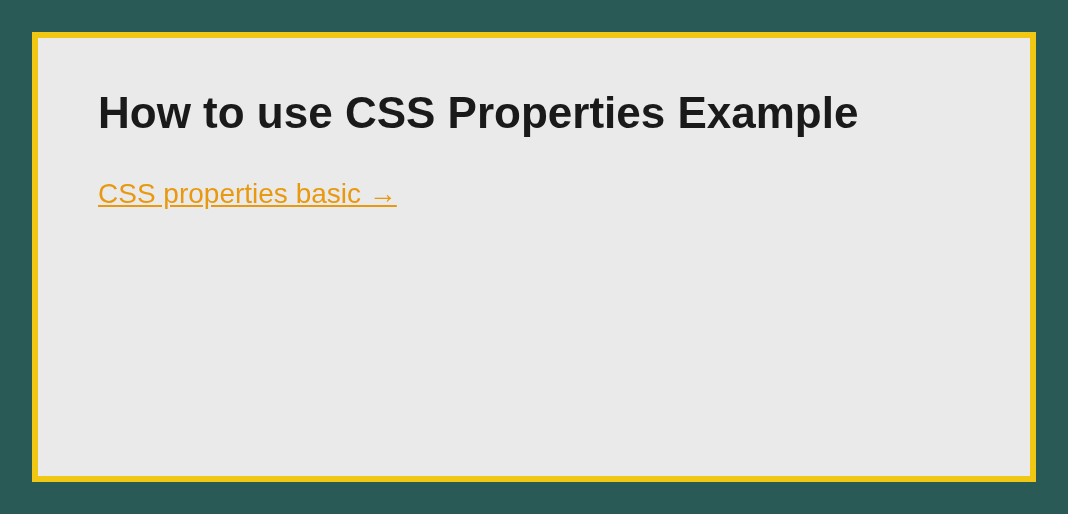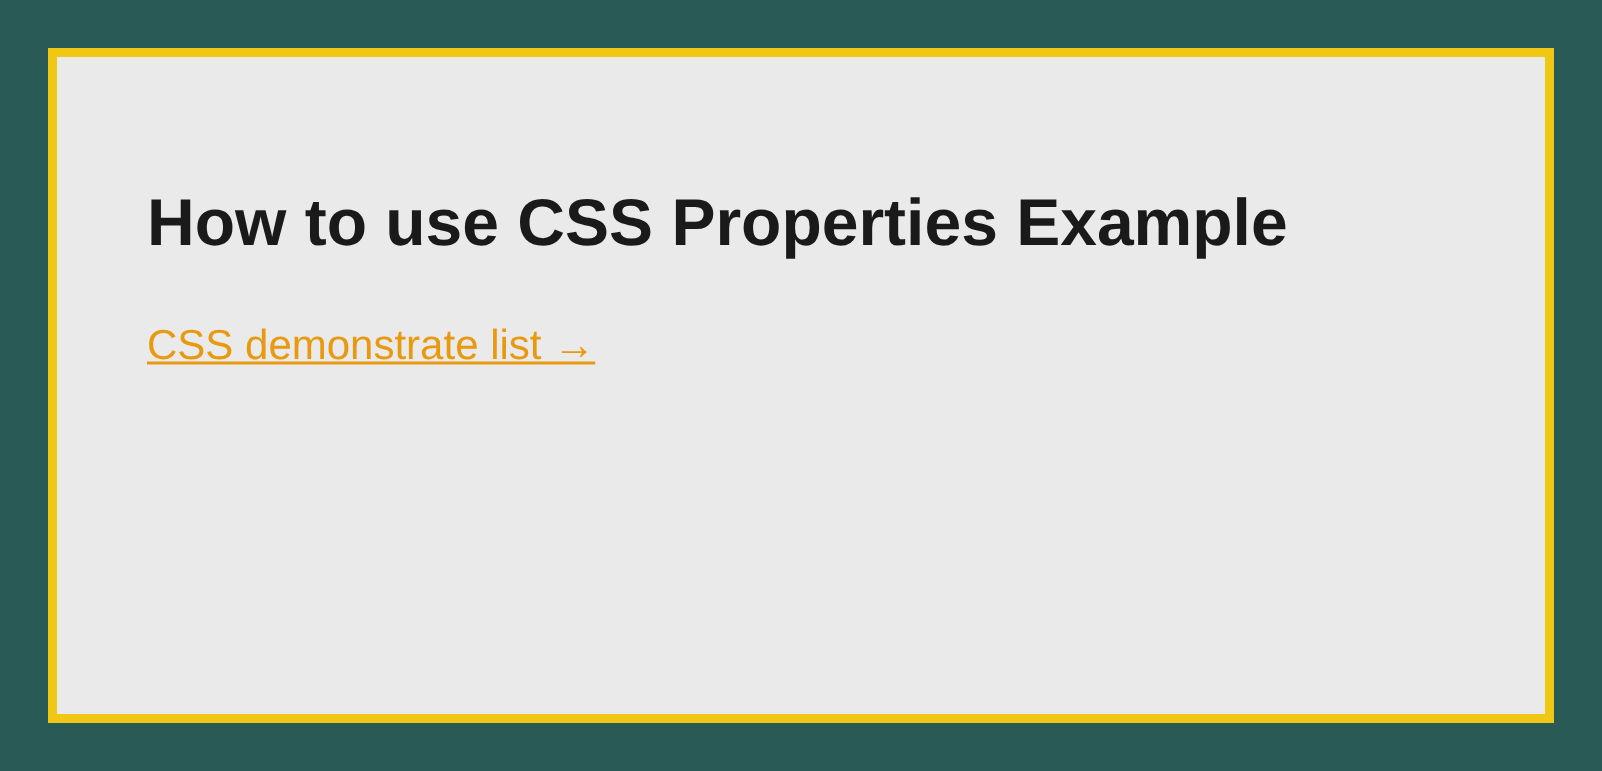--- a/index.html
+++ b/index.html
@@ -19,34 +19,33 @@
       height: 100%;
       border: 6px solid #f0c814;
       background-color: #eaeaea;
       padding: 50px 60px;
     }
     .heading {
       font-size: 44px;
       font-weight: bold;
       color: #1a1a1a;
       margin-bottom: 40px;
-      margin-top: 36px;
     }
     .paragraph {
       font-size: 28px;
       color: #1a1a1a;
       line-height: 1.35;
       margin-bottom: 35px;
     }
     .link {
       font-size: 28px;
       color: #e8990f;
       text-decoration: underline;
       display: inline-block;
     }
   </style>
 </head>
 <body>
 
 <div class="outer-border">
   <h1 class="heading">How to use CSS Properties Example</h1>
-  <a class="link">CSS demonstrate list →</a>
+  <a class="link">CSS properties basic →</a>
 </div>
 
 </body></html>

